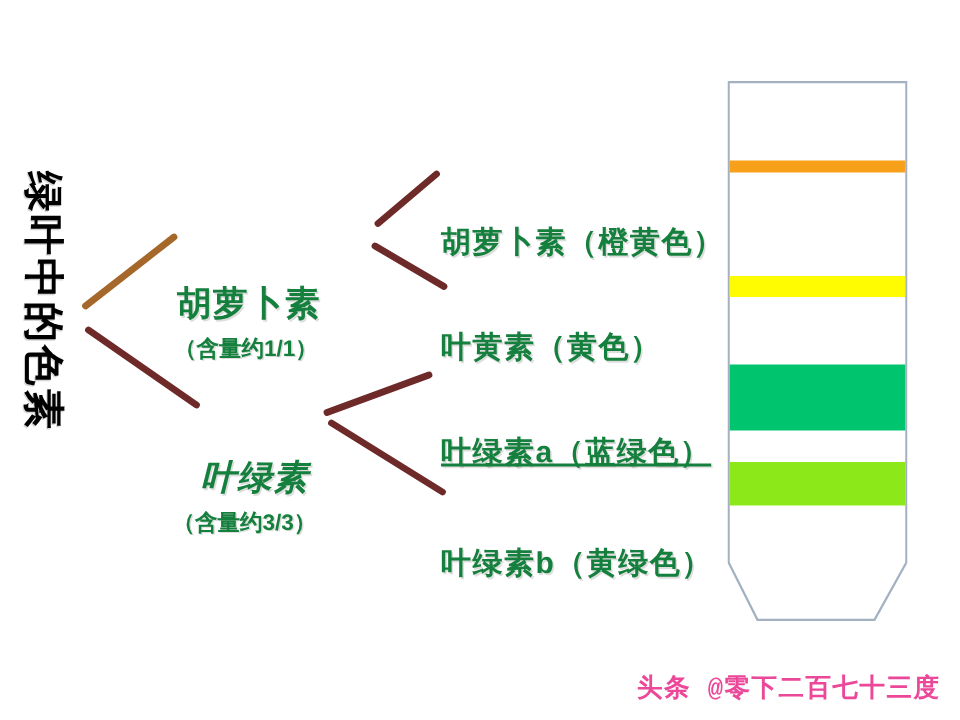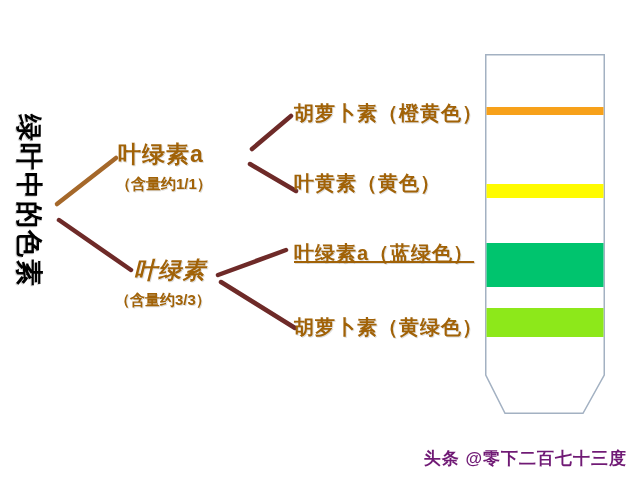--- a/index.html
+++ b/index.html
@@ -8,24 +8,25 @@
     position: relative;
     width: 640px;
     height: 480px;
     overflow: hidden;
     background: #ffffff;
     font-family: "Liberation Sans", "DejaVu Sans", sans-serif;
   }
   .abs { position: absolute; }
   .node-label {
     font-weight: bold;
-    color: #a16207;
+    color: #15803d;
     white-space: nowrap;
     letter-spacing: 1px;
     text-shadow: 1px 1px 0 rgba(120,120,120,0.25);
+    margin-top: 48px;
   }
   .root-title {
     left: -56px;
     top: 186px;
     width: 176px;
     height: 30px;
     font-size: 27px;
     font-weight: bold;
     color: #000000;
     letter-spacing: 2px;
@@ -38,50 +39,51 @@
   .branch-label    { font-size: 23px; }
   .branch-sublabel { font-size: 15px; letter-spacing: 0; }
   .leaf-label      { font-size: 20px; }
   .lines-layer { left: 0; top: 0; width: 640px; height: 480px; pointer-events: none; }
   .strip-wrap { left: 485px; top: 54px; width: 120px; height: 360px; }
   .watermark {
     right: 13px;
     top: 447px;
     font-size: 17px;
     font-weight: bold;
-    color: #701a75;
+    color: #ec4899;
     letter-spacing: 1px;
     white-space: nowrap;
     text-shadow: 1px 1px 0 #ffffff;
+    font-family: Liberation Mono, monospace;
   }
 </style>
 </head>
 <body>
 
 <svg class="abs lines-layer" width="640" height="480" viewBox="0 0 640 480" xmlns="http://www.w3.org/2000/svg">
   <line x1="57" y1="204" x2="116" y2="158" stroke-width="4.5" stroke-linecap="round" stroke="#A5682A"></line>
   <line x1="59" y1="220" x2="131" y2="270" stroke-width="4.5" stroke-linecap="round" stroke="#6E2A28"></line>
   <line x1="252" y1="149" x2="291" y2="116" stroke-width="4.5" stroke-linecap="round" stroke="#6E2A28"></line>
   <line x1="250" y1="164" x2="296" y2="191" stroke-width="4.5" stroke-linecap="round" stroke="#6E2A28"></line>
   <line x1="218" y1="275" x2="286" y2="250" stroke-width="4.5" stroke-linecap="round" stroke="#6E2A28"></line>
   <line x1="221" y1="282" x2="295" y2="328" stroke-width="4.5" stroke-linecap="round" stroke="#6E2A28"></line>
 </svg>
 
 <div class="abs root-title">绿叶中的色素</div>
 
-<div class="abs node-label branch-label" style="left:118px; top:139px;">叶绿素a</div>
+<div class="abs node-label branch-label" style="left:118px; top:139px;">胡萝卜素</div>
 <div class="abs node-label branch-sublabel" style="left:116px; top:175px;">（含量约1/1）</div>
 
 <div class="abs node-label branch-label" style="left:134px; top:255px;font-style:italic;">叶绿素</div>
 <div class="abs node-label branch-sublabel" style="left:115px; top:291px;">（含量约3/3）</div>
 
 <div class="abs node-label leaf-label" style="left:294px; top:100px;">胡萝卜素（橙黄色）</div>
 <div class="abs node-label leaf-label" style="left:294px; top:170px;">叶黄素（黄色）</div>
 <div class="abs node-label leaf-label" style="left:294px; top:240px;text-decoration:underline;">叶绿素a（蓝绿色）</div>
-<div class="abs node-label leaf-label" style="left:294px; top:314px;">胡萝卜素（黄绿色）</div>
+<div class="abs node-label leaf-label" style="left:294px; top:314px;">叶绿素b（黄绿色）</div>
 
 <div class="abs strip-wrap">
   <svg width="120" height="360" viewBox="0 0 120 360" xmlns="http://www.w3.org/2000/svg">
     <polygon points="0.75,0.75 119.25,0.75 119.25,321 98,359.25 20,359.25 0.75,321" fill="#ffffff" stroke-width="1.5" stroke="#A3B1C2"></polygon>
     <g>
         <rect x="1.5" y="53" width="117" height="8" fill="#F7A11A"></rect>
         <rect x="1.5" y="130" width="117" height="14" fill="#FFFB00"></rect>
         <rect x="1.5" y="189" width="117" height="44" fill="#00C46E"></rect>
         <rect x="1.5" y="254" width="117" height="29" fill="#8DE81A"></rect>
       </g>

